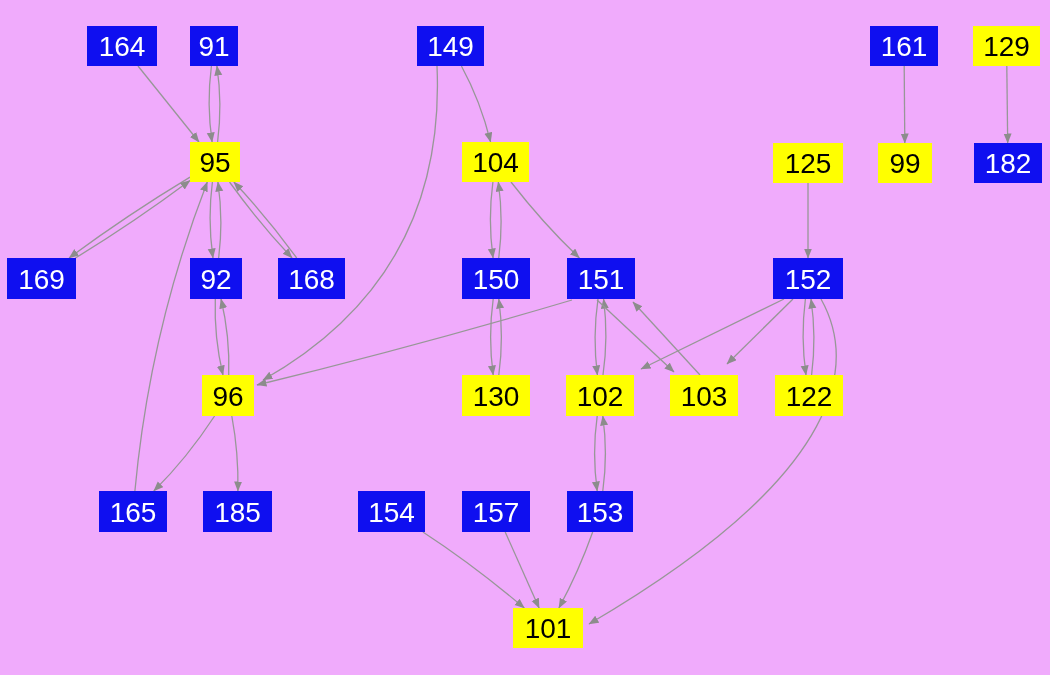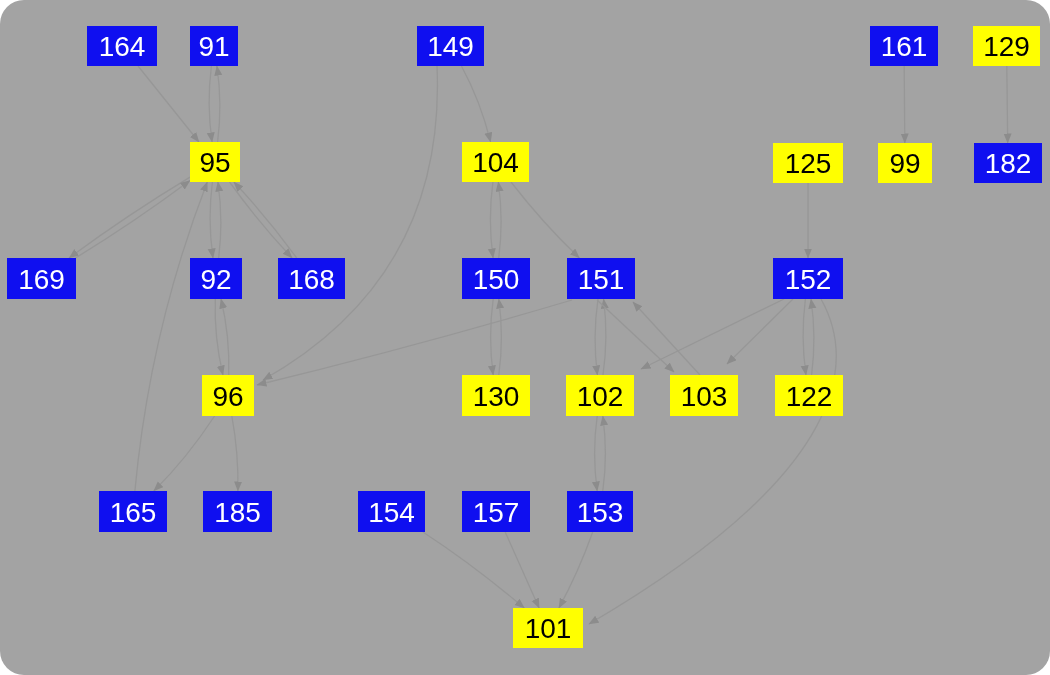--- a/index.html
+++ b/index.html
@@ -8,22 +8,21 @@
     background: #ffffff;
     width: 1050px;
     height: 675px;
     overflow: hidden;
     font-family: "Liberation Sans", sans-serif;
   }
   .stage {
     position: relative;
     width: 1050px;
     height: 675px;
-    background: #a3a3a3;
-    border-radius: 24px;
+    background: #f0abfc;
   }
   svg { display: block; }
   .node-rect { shape-rendering: crispEdges; }
   .node-label {
     font-family: "Liberation Sans", sans-serif;
     font-size: 28px;
     text-anchor: middle;
     pointer-events: none;
   }
   .edge-path { fill: none; }

